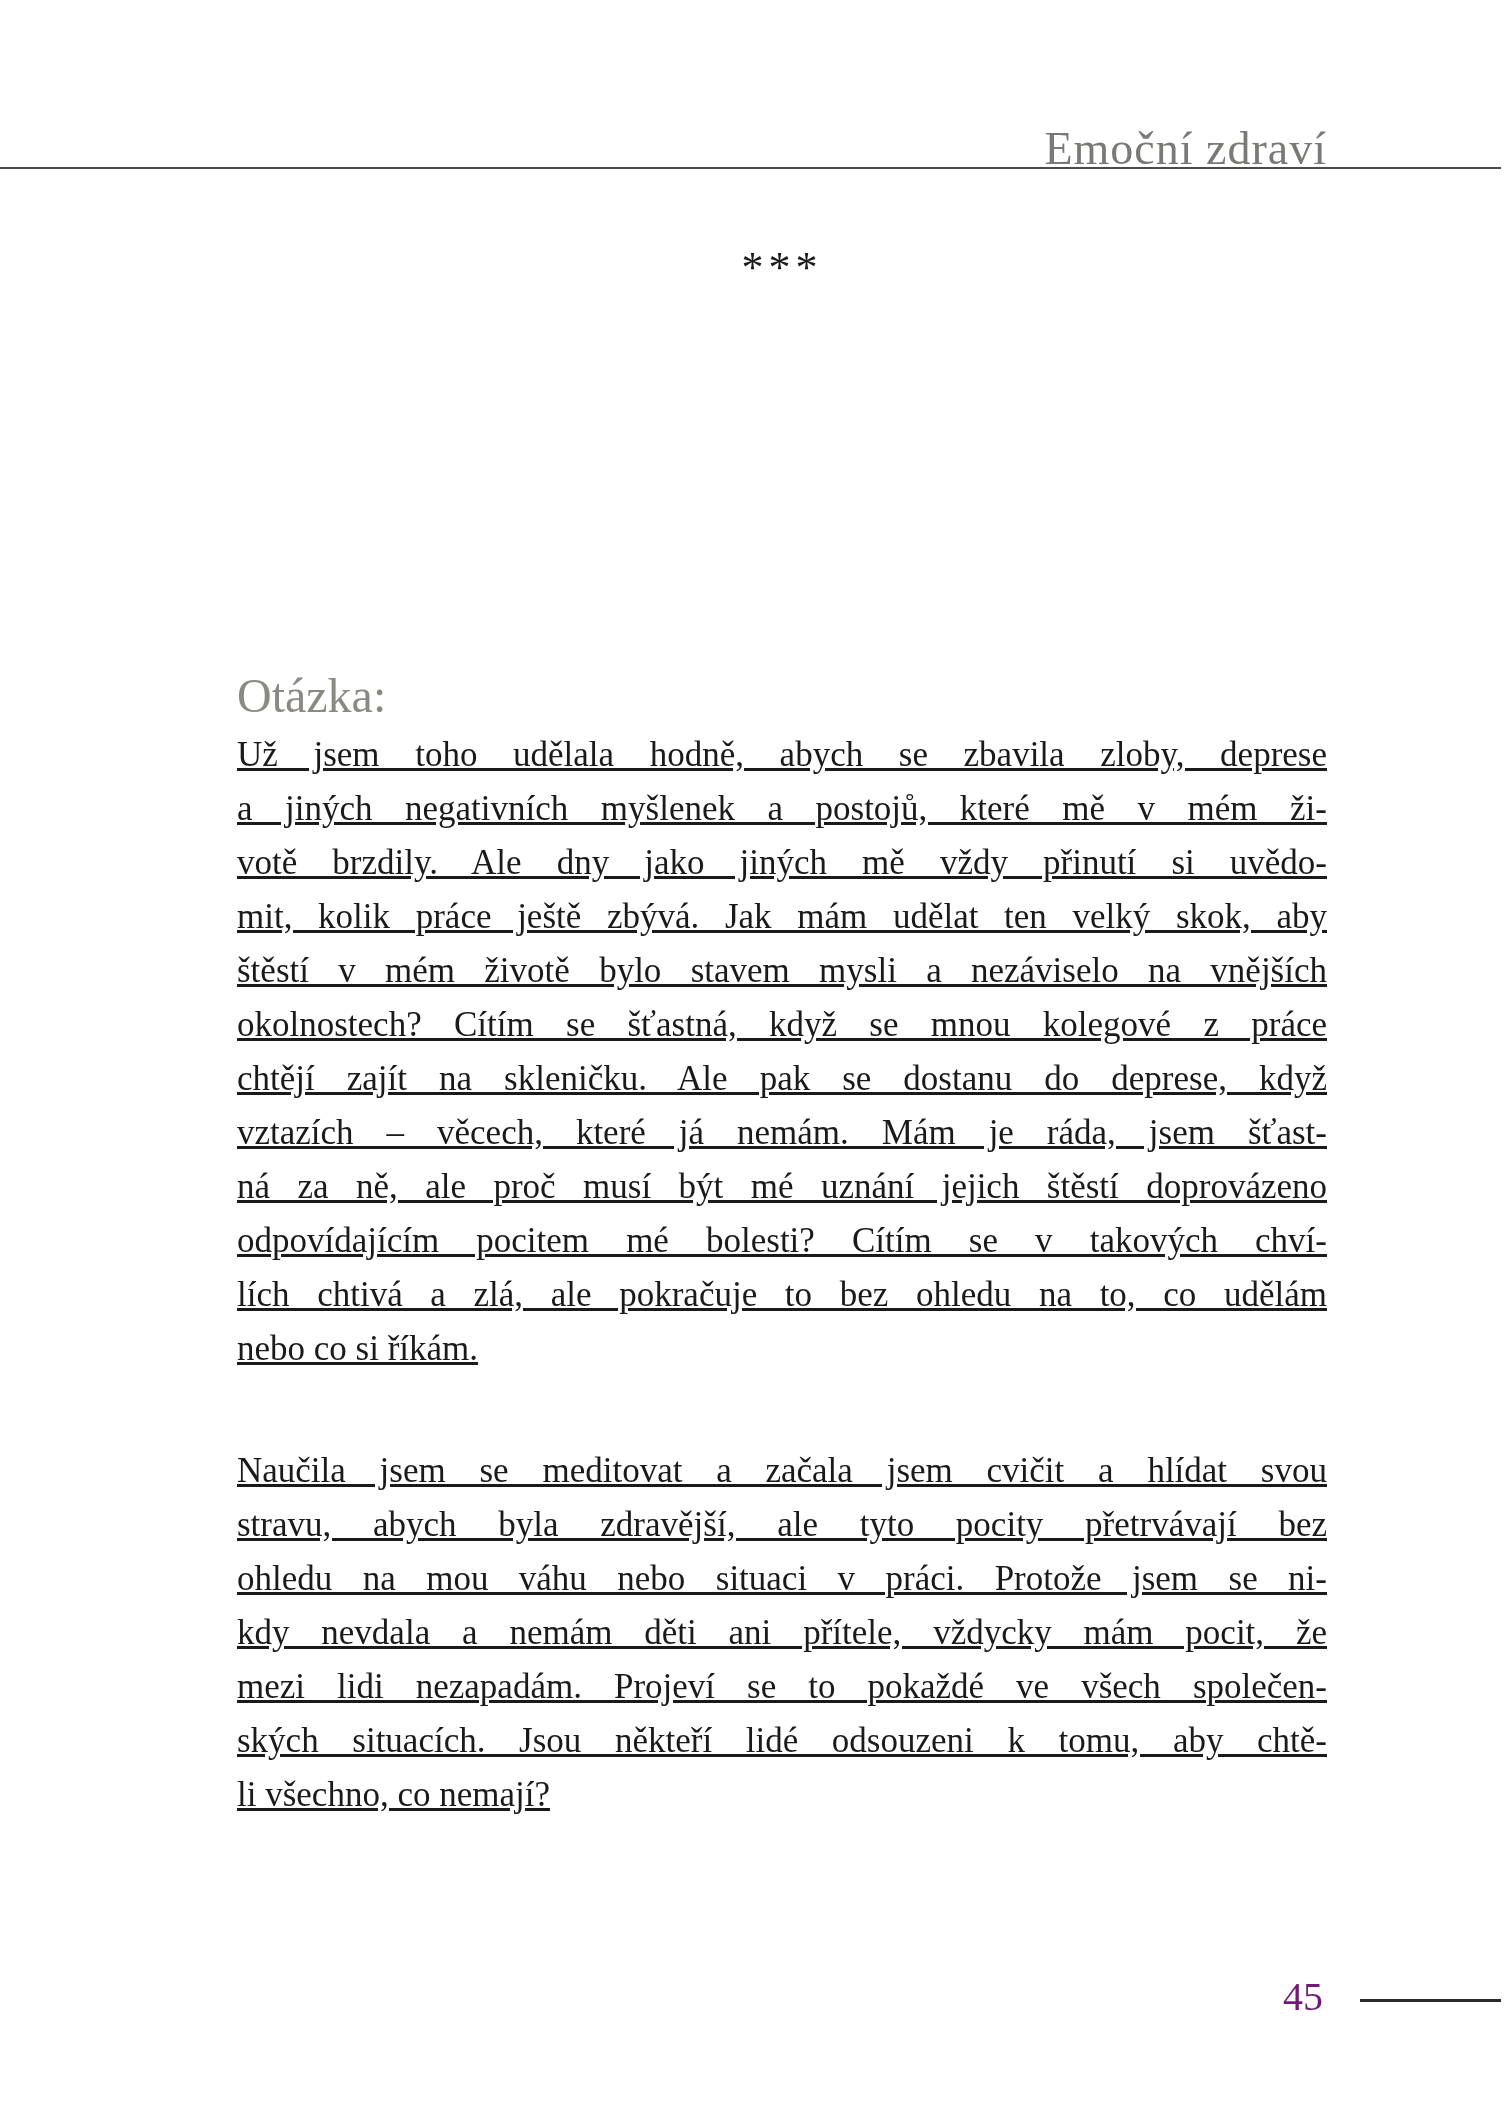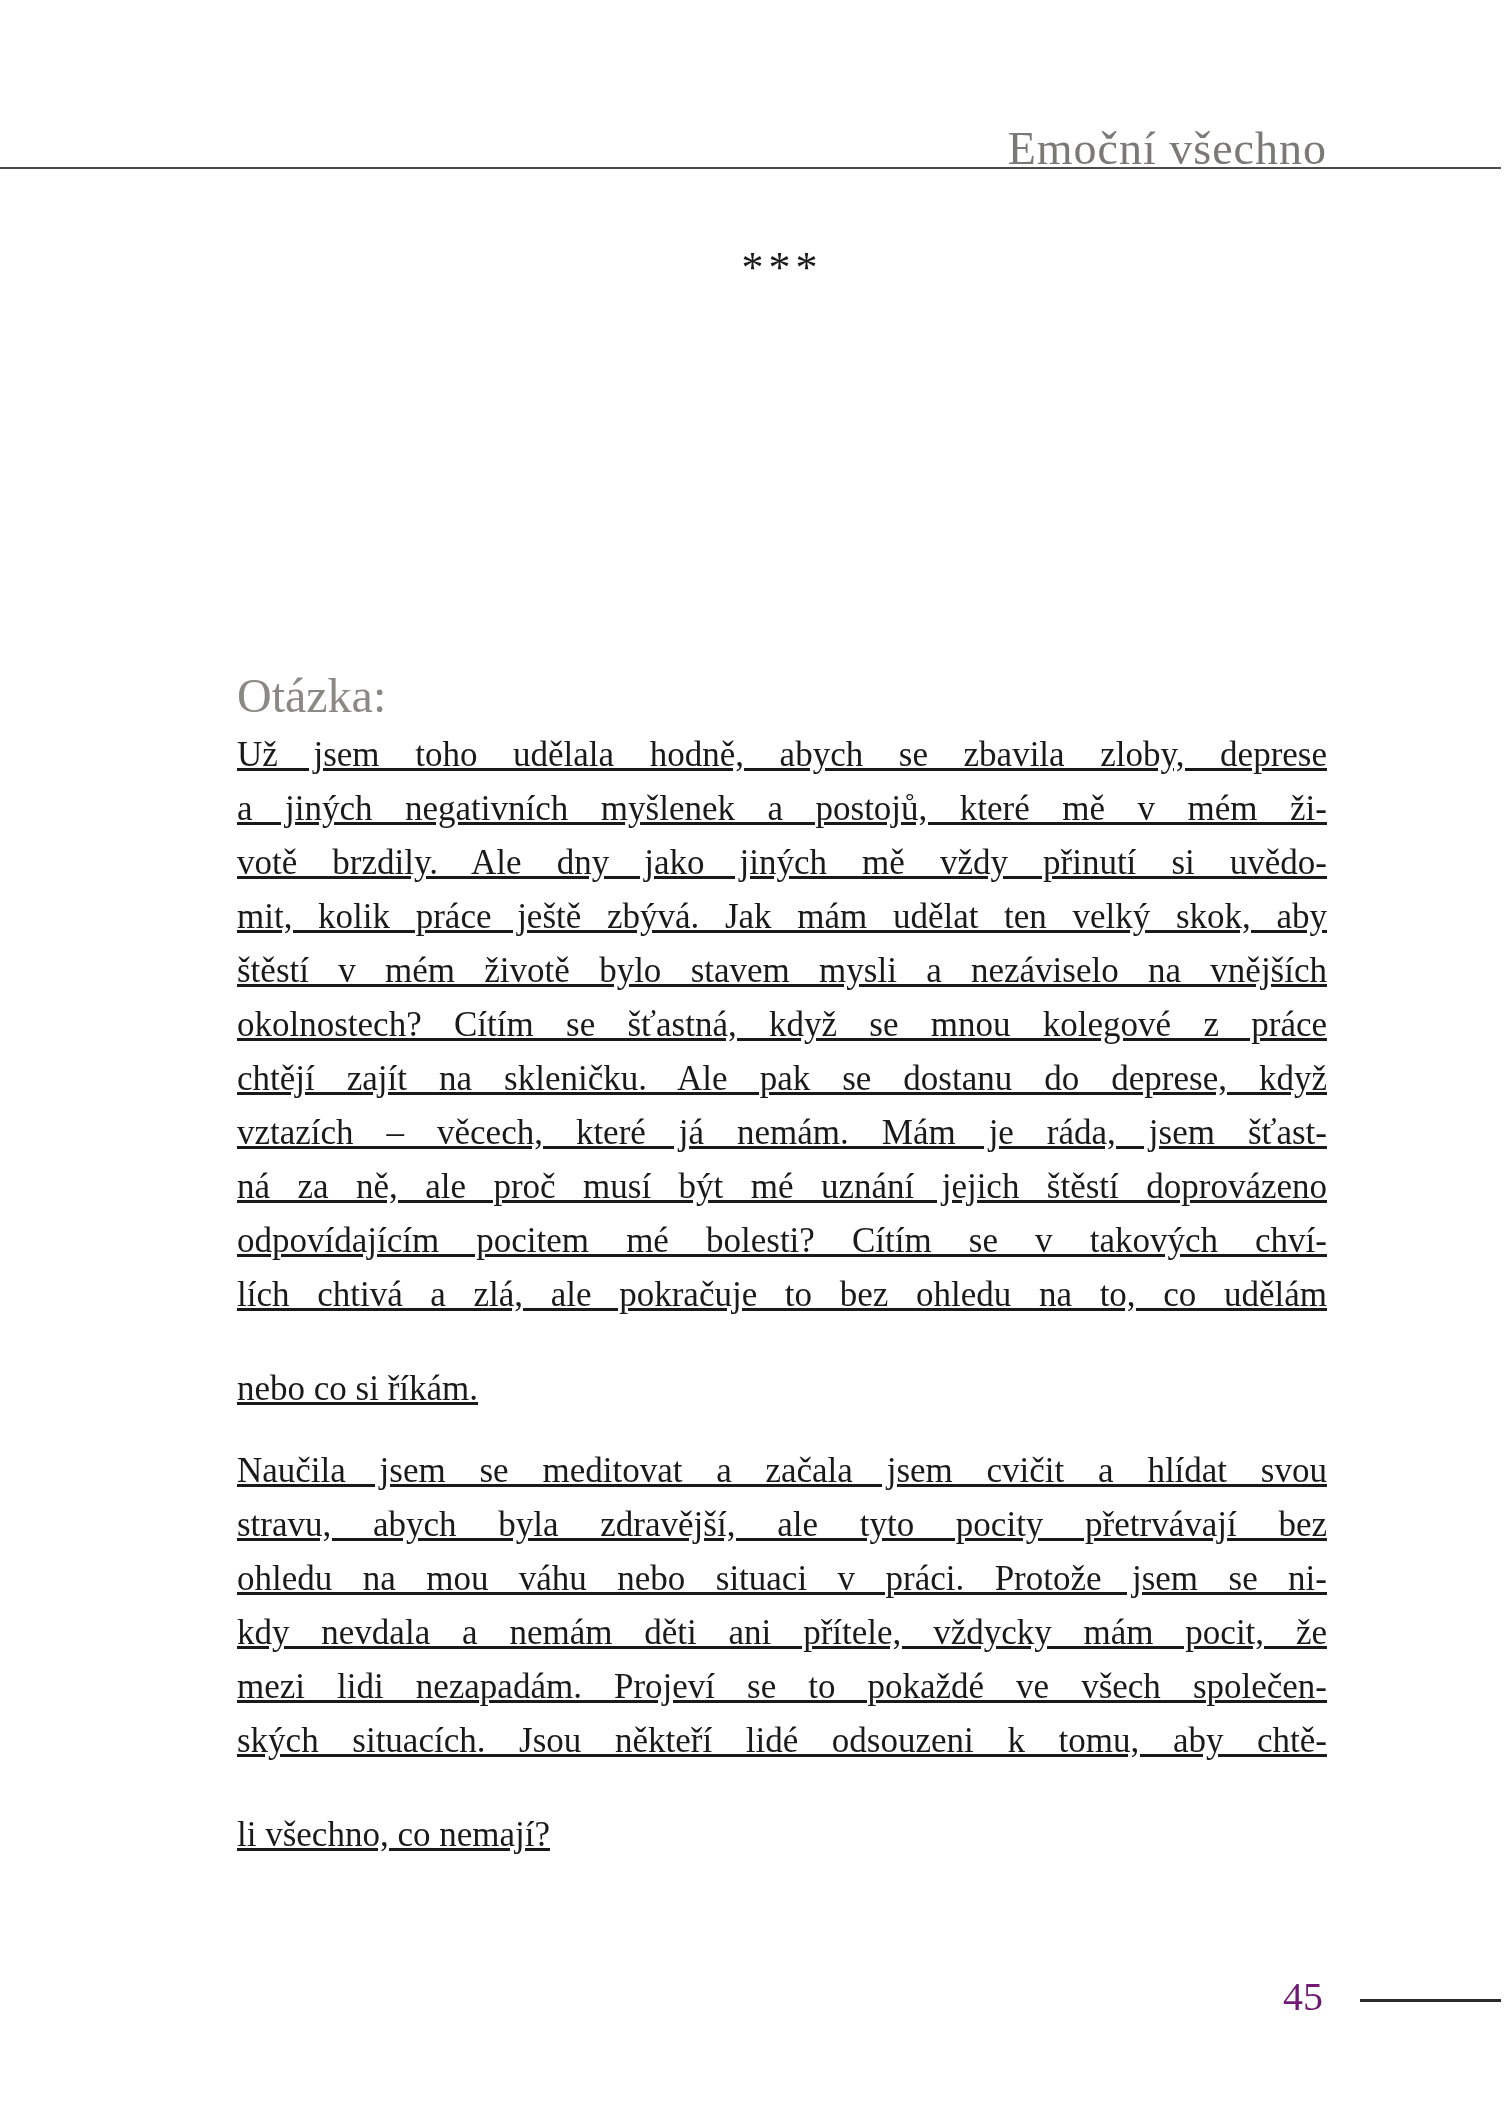--- a/index.html
+++ b/index.html
@@ -67,42 +67,41 @@
   .para-2 { top: 1444px; }
   .body-line {
     text-align: justify;
     text-align-last: justify;
     white-space: normal;
     text-decoration: underline;
   }
   .body-line.para-end {
     text-align: right;
     text-align-last: left;
-    margin-top: 40px;
   }
   .page-number {
     position: absolute;
     top: 1977px; left: 1283px;
     font-size: 40px;
     color: #701a75;
     line-height: 1;
   }
   .footer-rule {
     position: absolute;
     top: 1999px; left: 1360px;
     width: 141px; height: 3px;
     background: #2b2b2b;
   }
 </style>
 </head>
 <body>
 
 <div class="page">
 
-  <div class="running-header">Emoční všechno</div>
+  <div class="running-header">Emoční zdraví</div>
 
   <div class="header-rule"></div>
 
   <div class="section-break">***</div>
 
 
   <div class="question-label">Otázka:</div>
 
   <div class="para para-1">
     <div class="body-line">Už jsem toho udělala hodně, abych se zbavila zloby, deprese</div>

